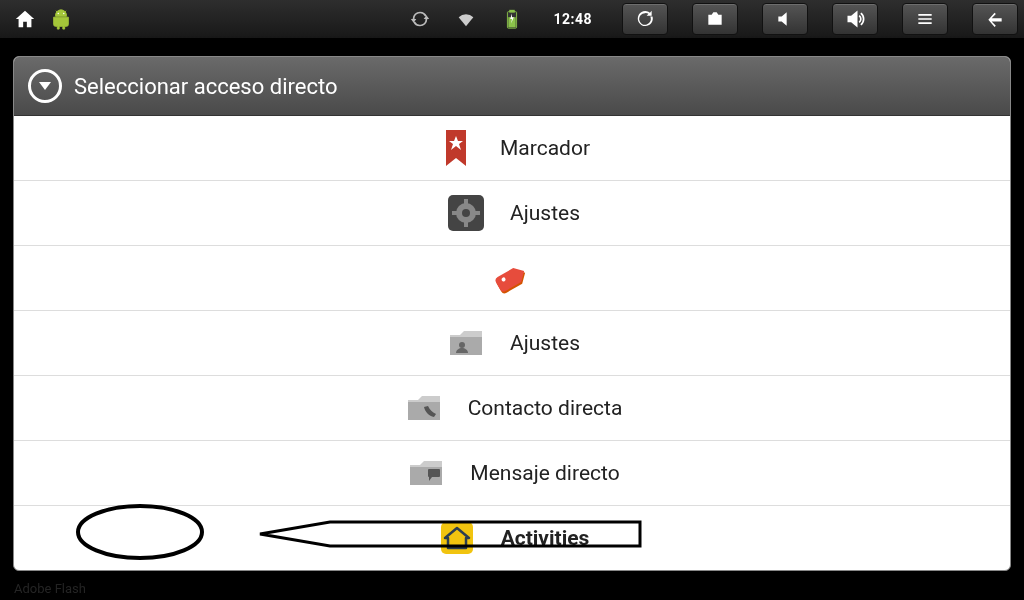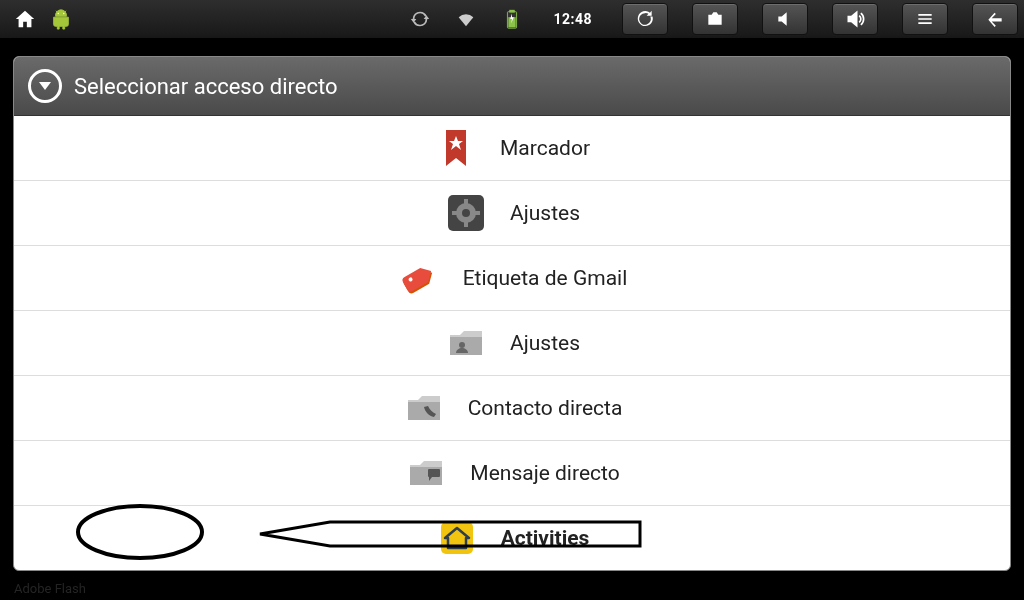--- a/index.html
+++ b/index.html
@@ -137,21 +137,20 @@
       </div>
 
       <div class="row">
         <span class="icon-slot">
           <svg viewBox="0 0 40 40">
               <path fill="#d35400" transform="rotate(-30 20 20)" d="M8 14h18l8 8-8 8H8a4 4 0 01-4-4v-8a4 4 0 014-4z"></path>
               <path fill="#e74c3c" transform="rotate(-30 20 20)" d="M8 12h18l8 8-8 8H8a4 4 0 01-4-4v-8a4 4 0 014-4z"></path>
               <circle cx="12" cy="17" r="2" fill="#fff" transform="rotate(-30 20 20)"></circle>
             </svg>
         </span>
-        <span>Etiqueta de Gmail</span>
       </div>
 
       <div class="row">
         <span class="icon-slot">
           <svg viewBox="0 0 40 40">
               <path fill="#ccc" d="M4 12h10l4-4h18v24H4z"></path>
               <path fill="#aaa" d="M4 14h32v18H4z"></path>
               <circle cx="16" cy="22" r="3" fill="#666"></circle>
               <path fill="#666" d="M10 30c0-3 3-5 6-5s6 2 6 5z"></path>
             </svg>

